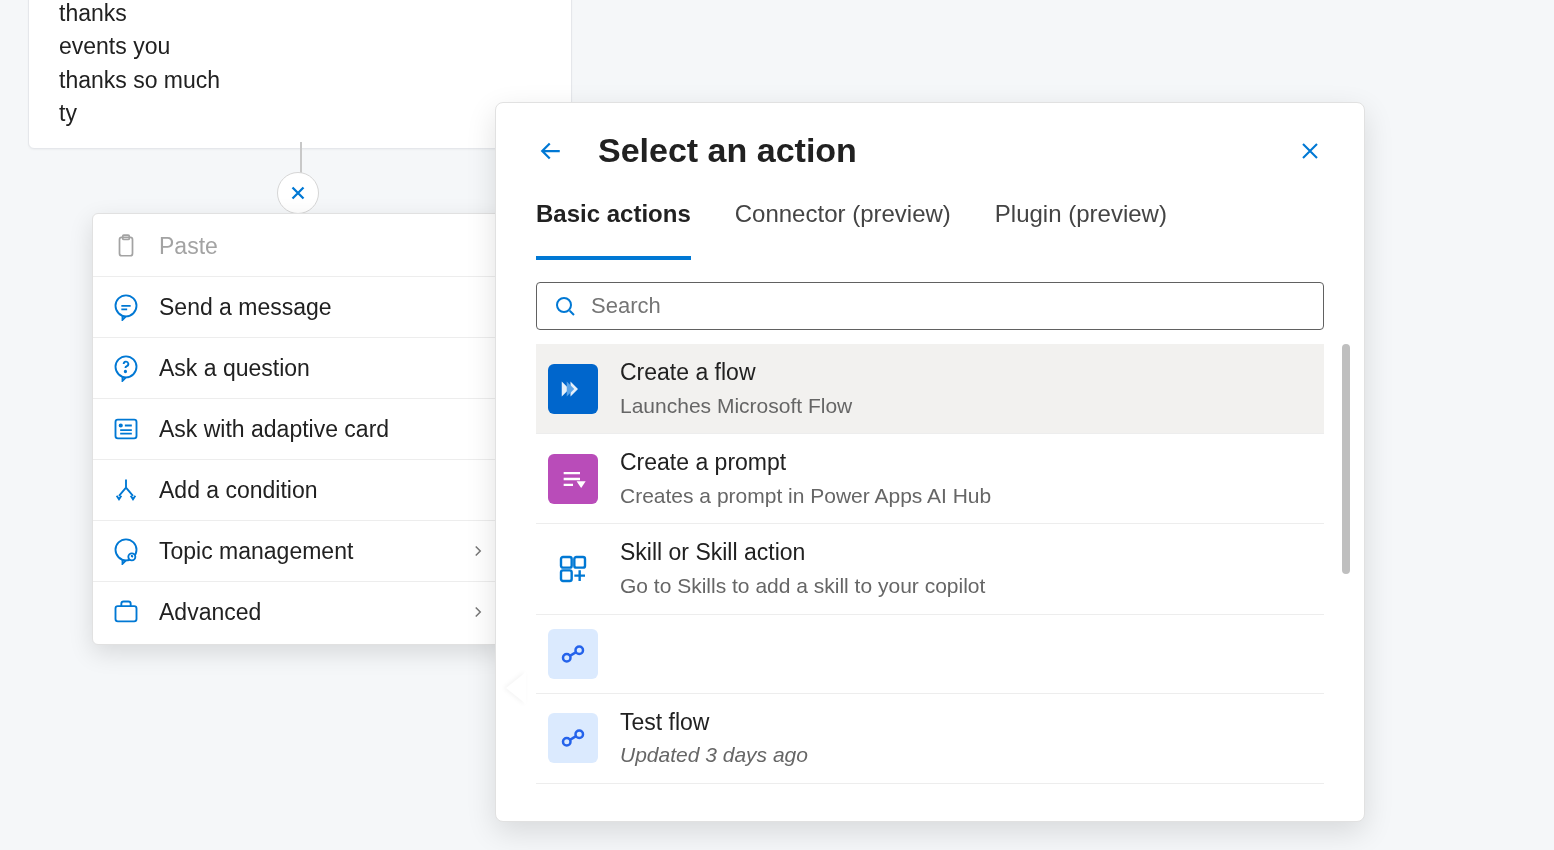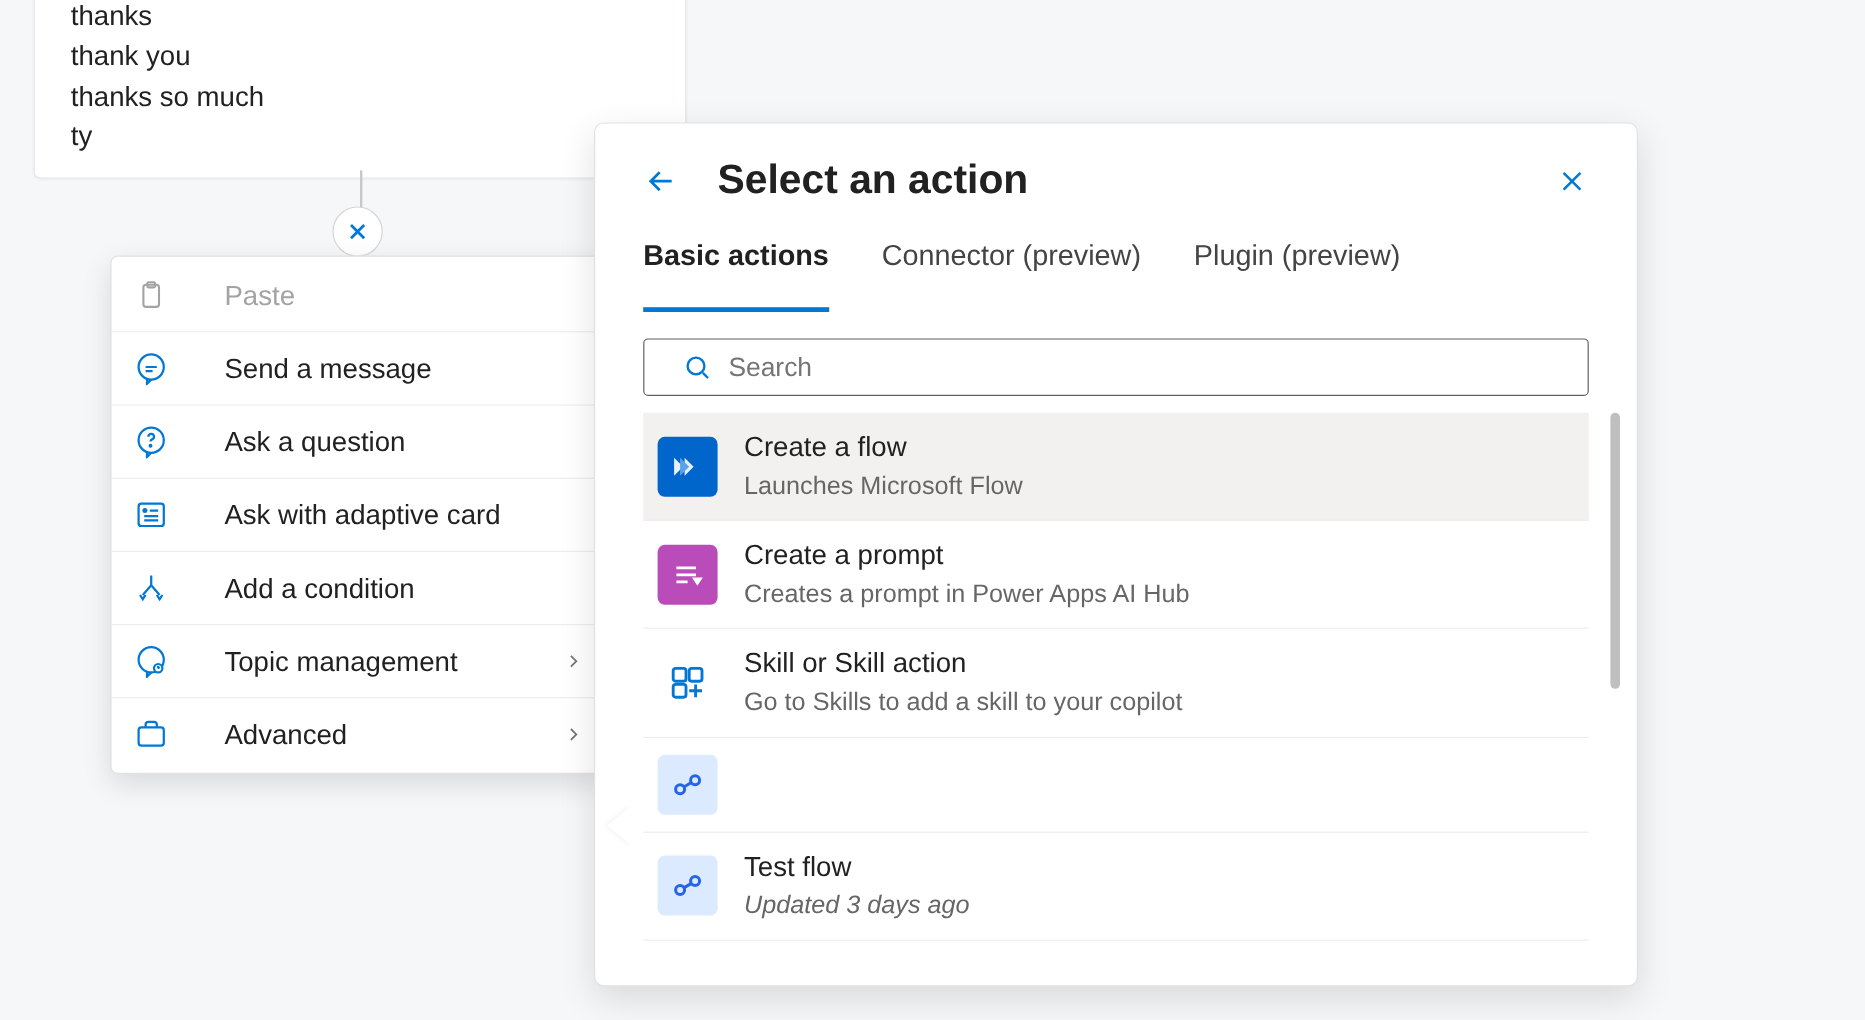--- a/index.html
+++ b/index.html
@@ -63,21 +63,20 @@
       padding: 2px 0;
     }
     .menu-item {
       display: flex;
       align-items: center;
       padding: 15px 18px;
       cursor: pointer;
       color: #212121;
       font-size: 23px;
       position: relative;
-      gap: 28px;
     }
     .menu-item.disabled {
       color: #a3a3a3;
     }
     .menu-item.active {
       background: #f2f1ef;
     }
     .menu-item:not(:first-child) {
       border-top: 1px solid #ededed;
     }
@@ -155,21 +154,21 @@
     .tab.active {
       font-weight: 600;
       color: #212121;
       border-bottom-color: #0078d4;
     }
     .search-box {
       display: flex;
       align-items: center;
       border: 1px solid #616161;
       border-radius: 4px;
-      padding: 10px 32px;
+      padding: 10px 16px;
       margin-bottom: 14px;
     }
     .search-icon { color: #0078d4; margin-right: 14px; }
     .search-input {
       border: none;
       outline: none;
       font-size: 22px;
       color: #666;
       flex: 1;
       background: transparent;
@@ -216,21 +215,21 @@
     .action-title { font-size: 23px; color: #212121; line-height: 1.3; }
     .action-sub { font-size: 21px; color: #666; line-height: 1.3; margin-top: 4px;}
     .action-sub.italic { font-style: italic; }
     svg { display: block; }
   </style>
 </head>
 <body>
 
 <div class="trigger-card">
   <div class="trigger-item">thanks</div>
-  <div class="trigger-item">thank you</div>
+  <div class="trigger-item">events you</div>
   <div class="trigger-item">thanks so much</div>
   <div class="trigger-item">ty</div>
 </div>
 
 <div class="connector-line"></div>
 
 <div class="add-btn">
   <svg width="22" height="22" viewBox="0 0 24 24" fill="none" stroke="currentColor" stroke-width="2.5">
       <path d="M18 6 6 18M6 6l12 12"></path>
     </svg>

